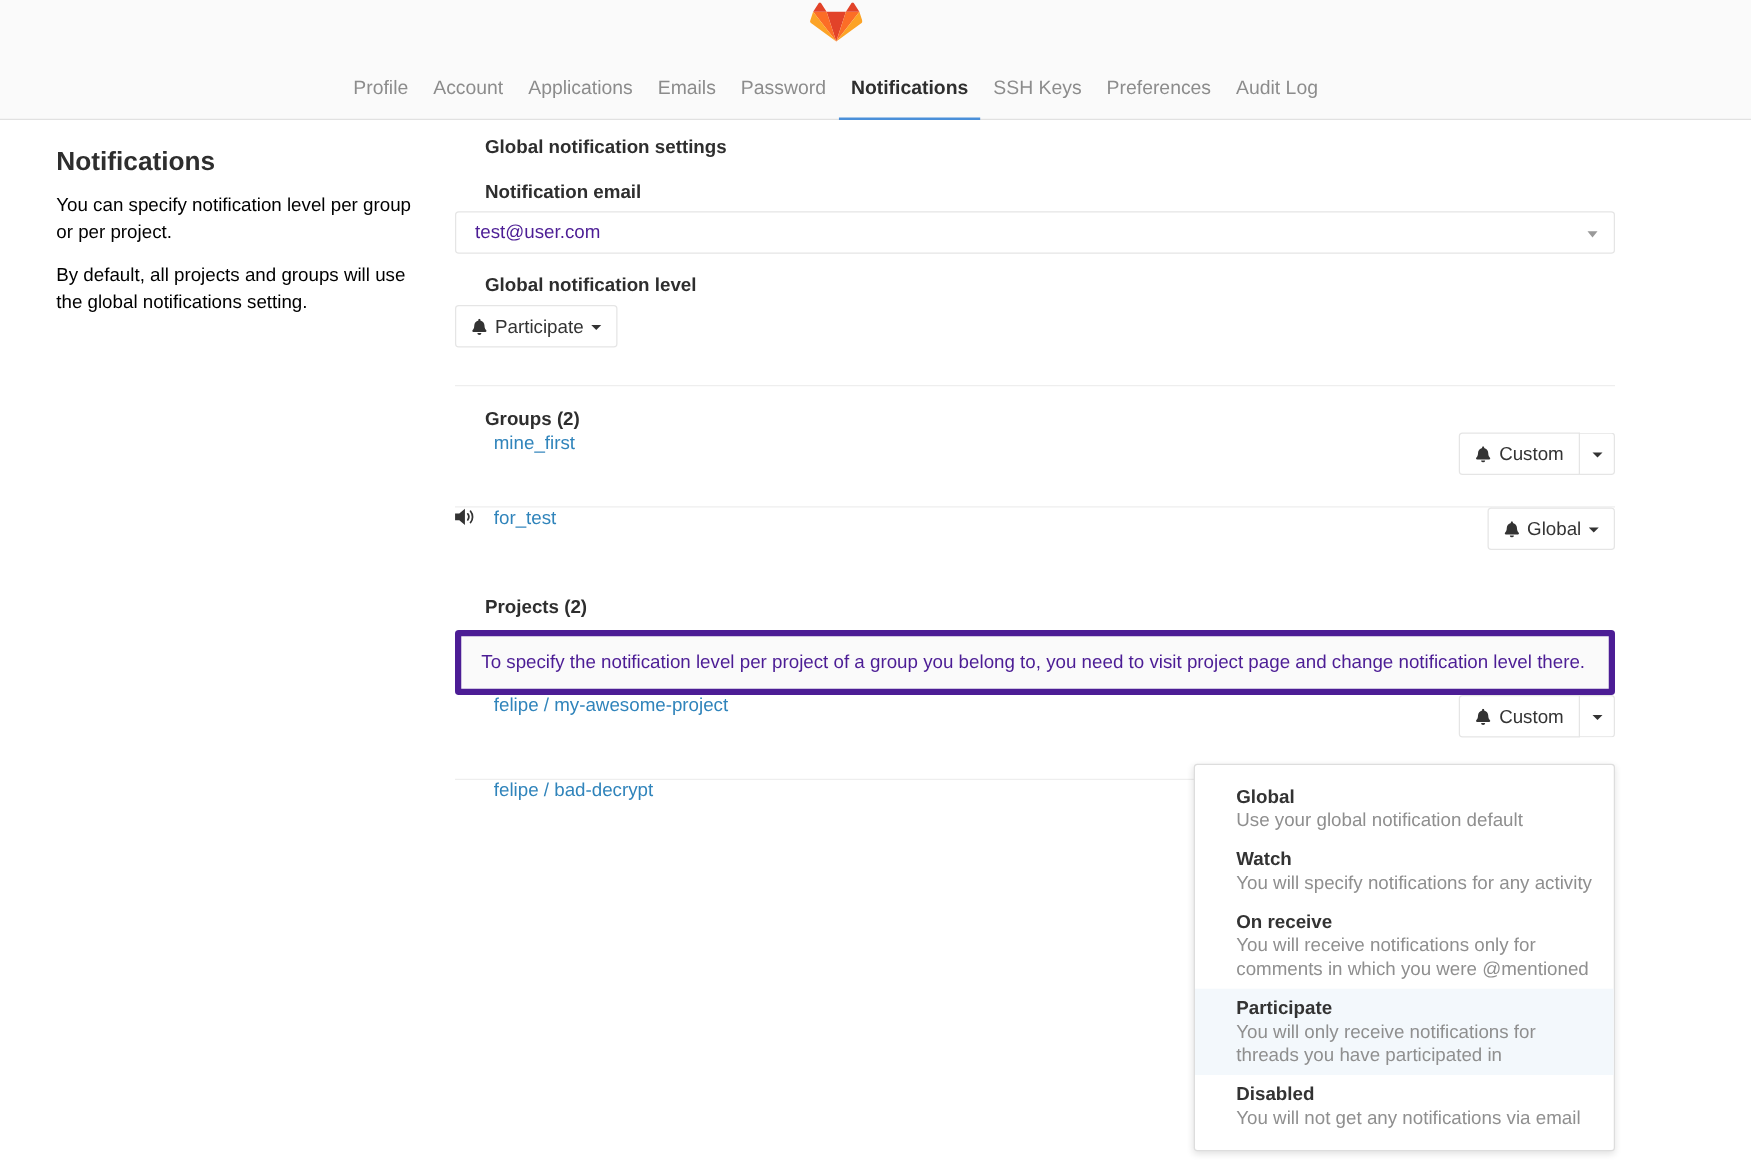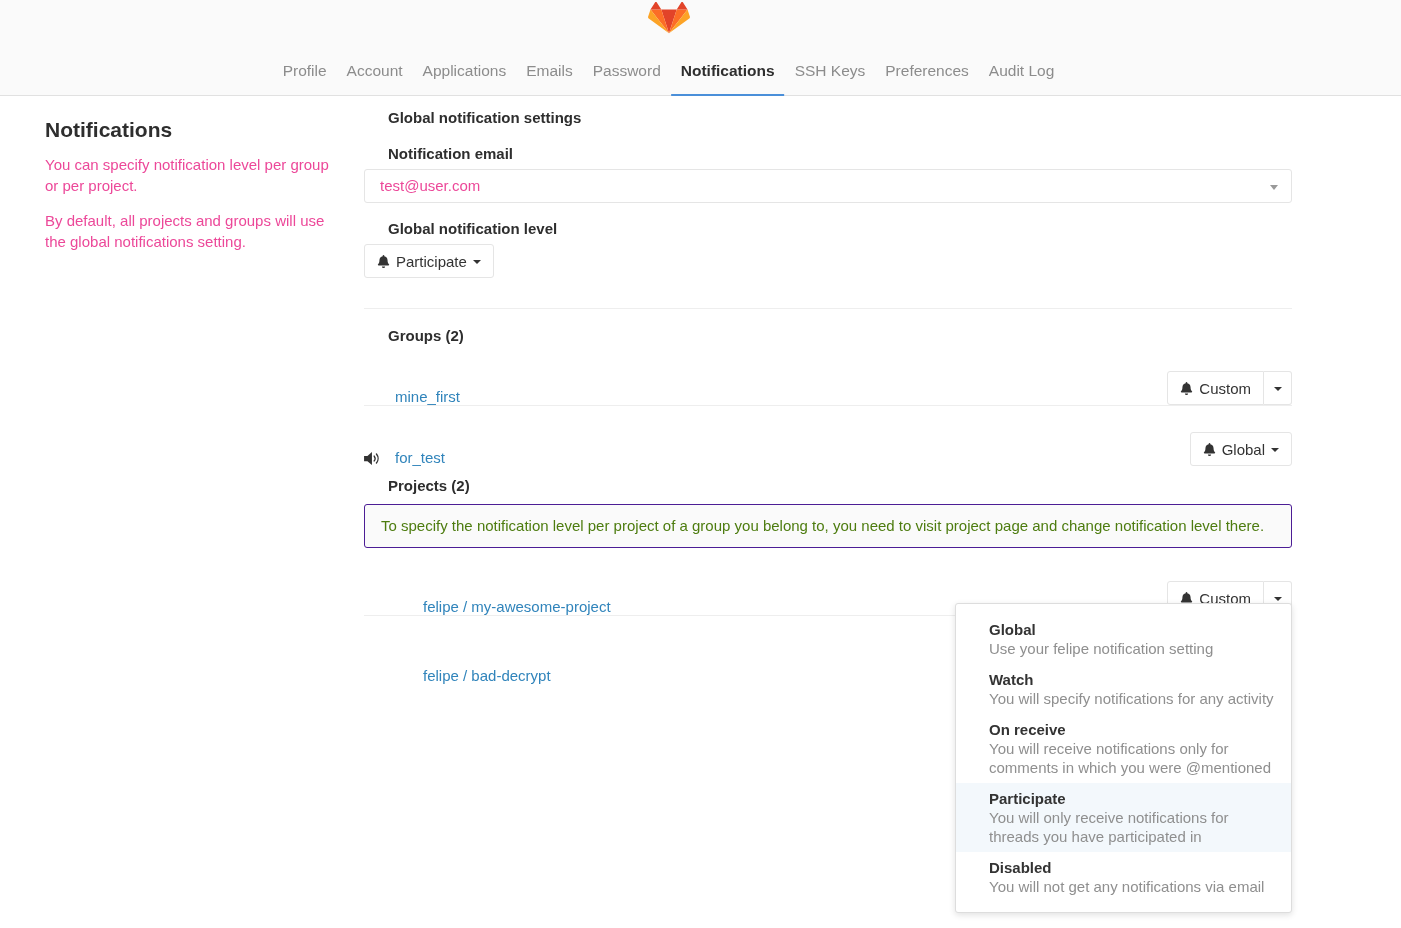--- a/index.html
+++ b/index.html
@@ -13,54 +13,54 @@
   .logo { position: absolute; top: 2px; left: 50%; transform: translateX(-50%); width: 42px; height: 40px; cursor: pointer; }
   .logo svg { width: 42px; height: 40px; display: block; }
   .tabs { position: absolute; bottom: -1px; left: 50%; transform: translateX(-50%); display: flex; white-space: nowrap; }
   .tab { display: block; padding: 9px 10px 14px; color: #8c8c8c; text-decoration: none; font-size: 15.5px; border-bottom: 2px solid transparent; cursor: pointer; }
   .tab.active { color: #2e2e2e; font-weight: 600; border-bottom-color: #4a8fd9; }
 
   
   .content { display: flex; padding-top: 12px; }
   aside { width: 319px; padding-right: 34px; flex-shrink: 0; }
   aside h3 { font-size: 21px; font-weight: 600; color: #2e2e2e; margin: 10px 0 12px; }
-  aside p { font-size: 15px; line-height: 21px; color: #ec4899; margin-bottom: 14px; }
+  aside p { font-size: 15px; line-height: 21px; color: #000000; margin-bottom: 14px; }
   main { flex: 1; min-width: 0; }
 
   .section-title, .field-label, .list-title { font-size: 15px; font-weight: 600; color: #2e2e2e; line-height: 20px; margin-left: 24px; }
   .field-label { margin-top: 16px; margin-bottom: 5px; }
   .list-title { margin-top: 17px; }
   .projects-title { margin-top: 10px; }
 
   
-  .select-box { position: relative; height: 34px; line-height: 32px; border: 1px solid #e5e5e5; border-radius: 3px; background: #fff; padding: 0 30px 0 15px; color: #ec4899; cursor: pointer; }
+  .select-box { position: relative; height: 34px; line-height: 32px; border: 1px solid #e5e5e5; border-radius: 3px; background: #fff; padding: 0 30px 0 15px; color: #4c1d95; cursor: pointer; }
   .select-arrow { position: absolute; right: 13px; top: 15px; width: 0; height: 0; border-left: 4px solid transparent; border-right: 4px solid transparent; border-top: 5px solid #999; }
 
   
   .btn { display: inline-flex; align-items: center; height: 34px; padding: 0 12px; border: 1px solid #e5e5e5; border-radius: 3px; background: #fff; color: #333; font-size: 15px; font-family: inherit; cursor: pointer; gap: 6px; }
   .btn .bell { display: inline-flex; }
   .caret { display: inline-block; width: 0; height: 0; border-left: 4px solid transparent; border-right: 4px solid transparent; border-top: 4px solid #333; margin-top: 2px; }
   .btn-group { display: inline-flex; }
   .btn-group .btn-main { border-radius: 3px 0 0 3px; }
   .btn-group .btn-caret { width: 28px; justify-content: center; padding: 0; border-left: none; border-radius: 0 3px 3px 0; }
   .btn-group .btn-caret::before { content: ""; display: block; position: absolute; } 
 
   .divider { border: none; border-top: 1px solid #eee; margin-top: 30px; }
 
   
-  .notif-row { display: flex; align-items: flex-end; position: relative; }
+  .notif-row { display: flex; align-items: flex-start; position: relative; }
   .group-row { height: 60px; }
-  .project-row { height: 68px; gap: 28px; }
+  .project-row { height: 68px; }
   .row-border { border-bottom: 1px solid #eee; }
   .row-icon { width: 31px; flex-shrink: 0; display: flex; align-items: center; color: #333; }
   .row-link { color: #3084bb; text-decoration: none; cursor: pointer; }
   .row-actions { margin-left: auto; }
 
   
-  .well { margin-top: 8px; background: #fafafa; border: 1px solid #4c1d95; border-radius: 3px; padding: 11px 16px; color: #4d7c0f; line-height: 20px; }
+  .well { margin-top: 8px; background: #fafafa; border: 5px solid #4c1d95; border-radius: 3px; padding: 11px 16px; color: #4c1d95; line-height: 20px; }
 
   
   .dropdown-menu { position: absolute; top: 55px; right: 0; width: 337px; background: #fff; border: 1px solid #ddd; border-radius: 3px; box-shadow: 0 2px 6px rgba(0,0,0,.12); padding: 10px 0; z-index: 10; list-style: none; }
   .dd-item { padding: 6px 16px 6px 33px; cursor: pointer; }
   .dd-item.selected { background: #f3f8fc; }
   .dd-title { font-weight: 600; color: #333; line-height: 19px; font-size: 15px; }
   .dd-desc { color: #8f8f8f; line-height: 19px; font-size: 15px; }
 </style>
 </head>
 <body>
@@ -180,21 +180,21 @@
           <span>Custom</span>
         </button>
         <button class="btn btn-caret">
           <span class="caret"></span>
         </button>
       </div>
 
       <ul class="dropdown-menu">
         <li class="dd-item">
           <div class="dd-title">Global</div>
-          <div class="dd-desc">Use your felipe notification setting</div>
+          <div class="dd-desc">Use your global notification default</div>
         </li>
         <li class="dd-item">
           <div class="dd-title">Watch</div>
           <div class="dd-desc">You will specify notifications for any activity</div>
         </li>
         <li class="dd-item">
           <div class="dd-title">On receive</div>
           <div class="dd-desc">You will receive notifications only for comments in which you were @mentioned</div>
         </li>
         <li class="dd-item selected">

